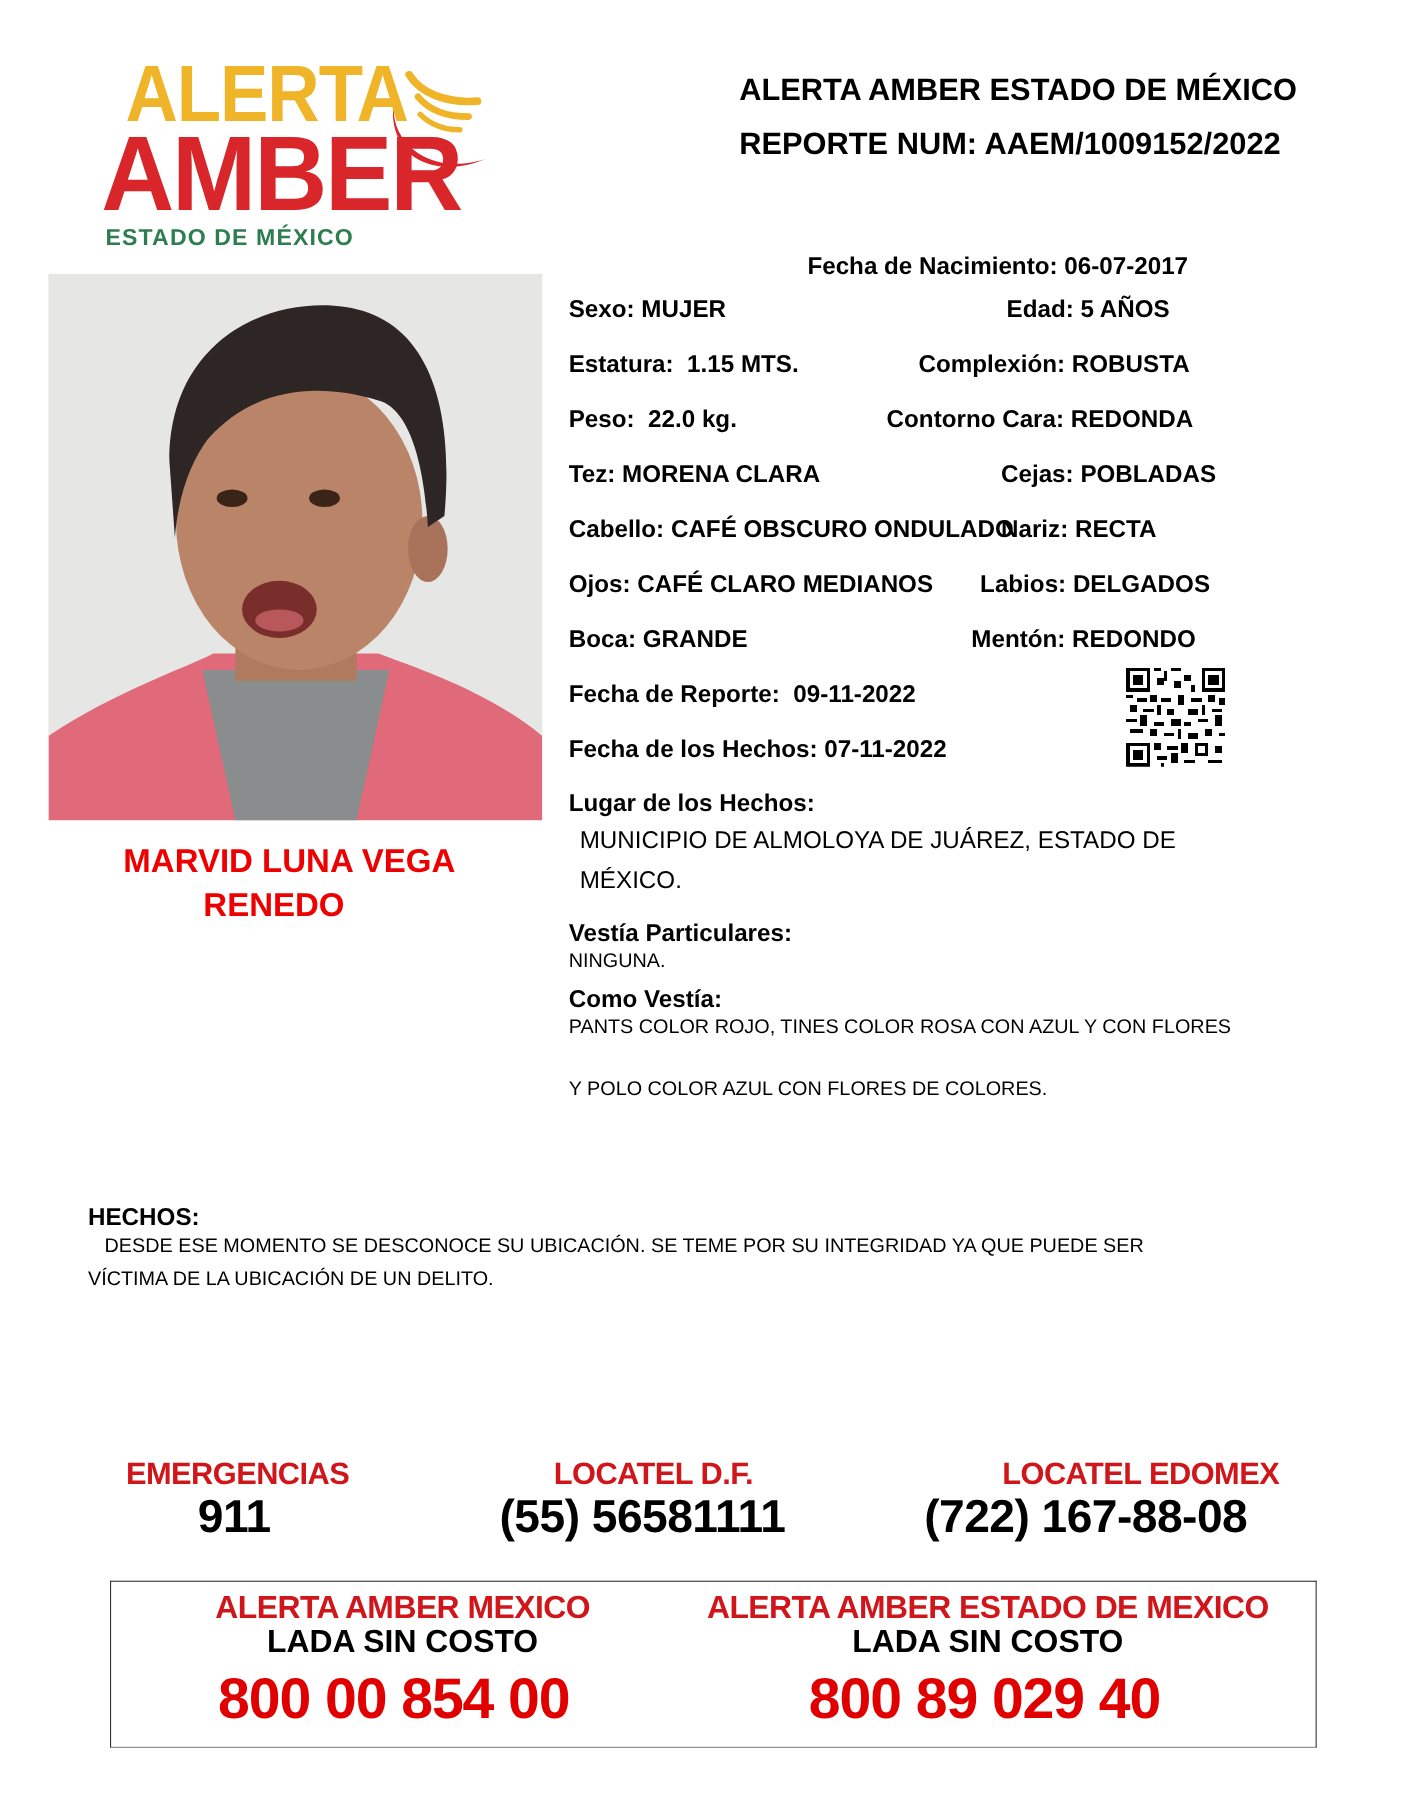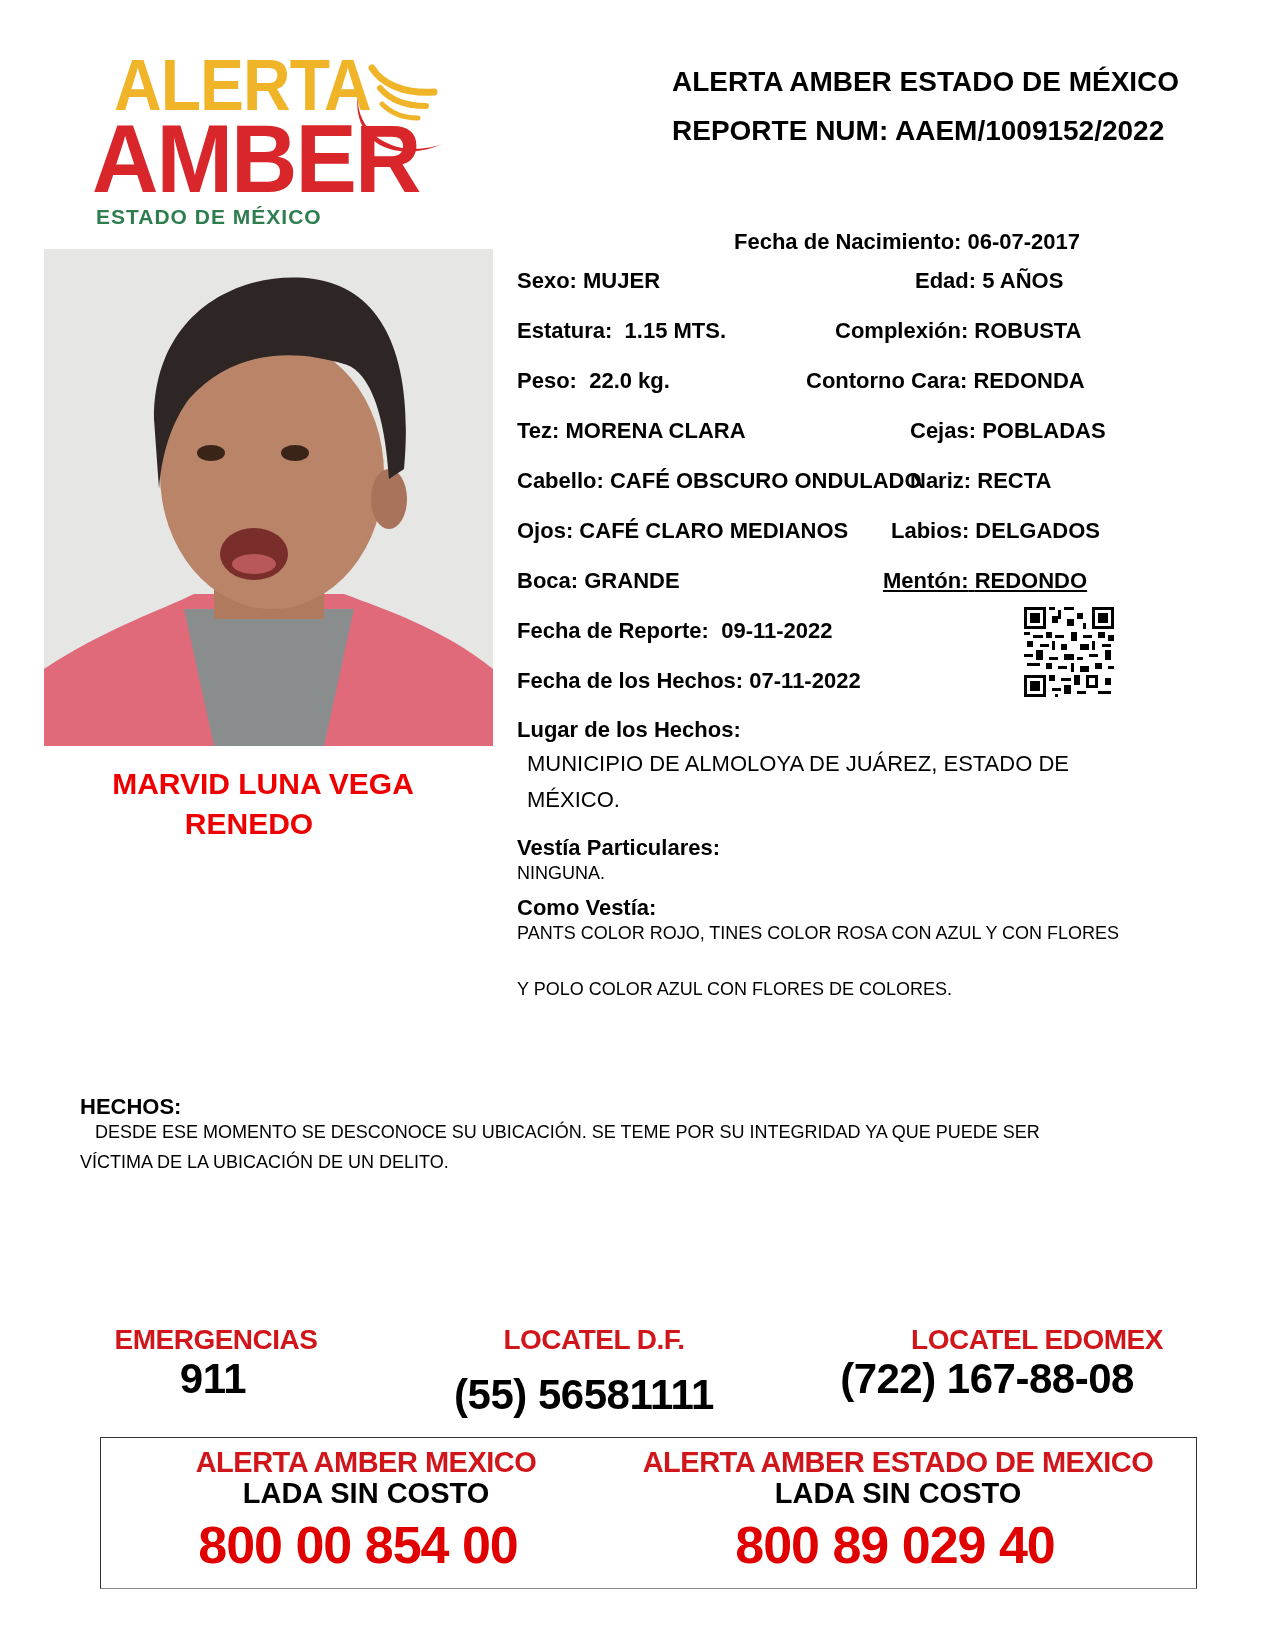--- a/index.html
+++ b/index.html
@@ -140,21 +140,21 @@
 </div>
 <div class="abs field" style="left:891px; top:518px;">
   <span>Labios:</span>
   <span>DELGADOS</span>
 </div>
 
 <div class="abs field" style="left:517px; top:568px;">
   <span>Boca:</span>
   <span>GRANDE</span>
 </div>
-<div class="abs field" style="left:883px; top:568px;text-decoration:underline;">
+<div class="abs field" style="left:883px; top:568px;">
   <span>Mentón:</span>
   <span>REDONDO</span>
 </div>
 
 <div class="abs field" style="left:517px; top:618px;">
   <span>Fecha de Reporte:</span>&nbsp;
   <span>09-11-2022</span>
 </div>
 
 <div class="abs field" style="left:517px; top:668px;">
@@ -236,21 +236,21 @@
 <div class="abs small" style="left:517px; top:951px;margin-top:28px;">Y POLO  COLOR AZUL CON FLORES DE COLORES.</div>
 
 <div class="abs field" style="left:80px; top:1094px;">HECHOS:</div>
 <div class="abs small" style="left:80px; top:1122px;margin-left:15px;">DESDE ESE MOMENTO SE DESCONOCE SU UBICACIÓN. SE TEME POR SU INTEGRIDAD YA QUE PUEDE SER</div>
 <div class="abs small" style="left:80px; top:1152px;">VÍCTIMA DE LA UBICACIÓN DE UN DELITO.</div>
 
 <div class="abs red-head center" style="left:216px; top:1324px;">EMERGENCIAS</div>
 <div class="abs phone-big center" style="left:213px; top:1355px;">911</div>
 
 <div class="abs red-head center" style="left:594px; top:1324px;">LOCATEL D.F.</div>
-<div class="abs phone-big center" style="left:584px; top:1355px;margin-top:16px;">(55) 56581111</div>
+<div class="abs phone-big center" style="left:584px; top:1355px;">(55) 56581111</div>
 
 <div class="abs red-head center" style="left:1004px; top:1324px;margin-left:33px;">LOCATEL EDOMEX</div>
 <div class="abs phone-big center" style="left:987px; top:1355px;">(722) 167-88-08</div>
 
 <div id="bottom-box" class="abs"></div>
 
 <div class="abs box-red center" style="left:366px; top:1446px;">ALERTA AMBER MEXICO</div>
 <div class="abs box-black center" style="left:366px; top:1477px;">LADA SIN COSTO</div>
 <div class="abs box-num center" style="left:358px; top:1515px;">800 00 854 00</div>
 

